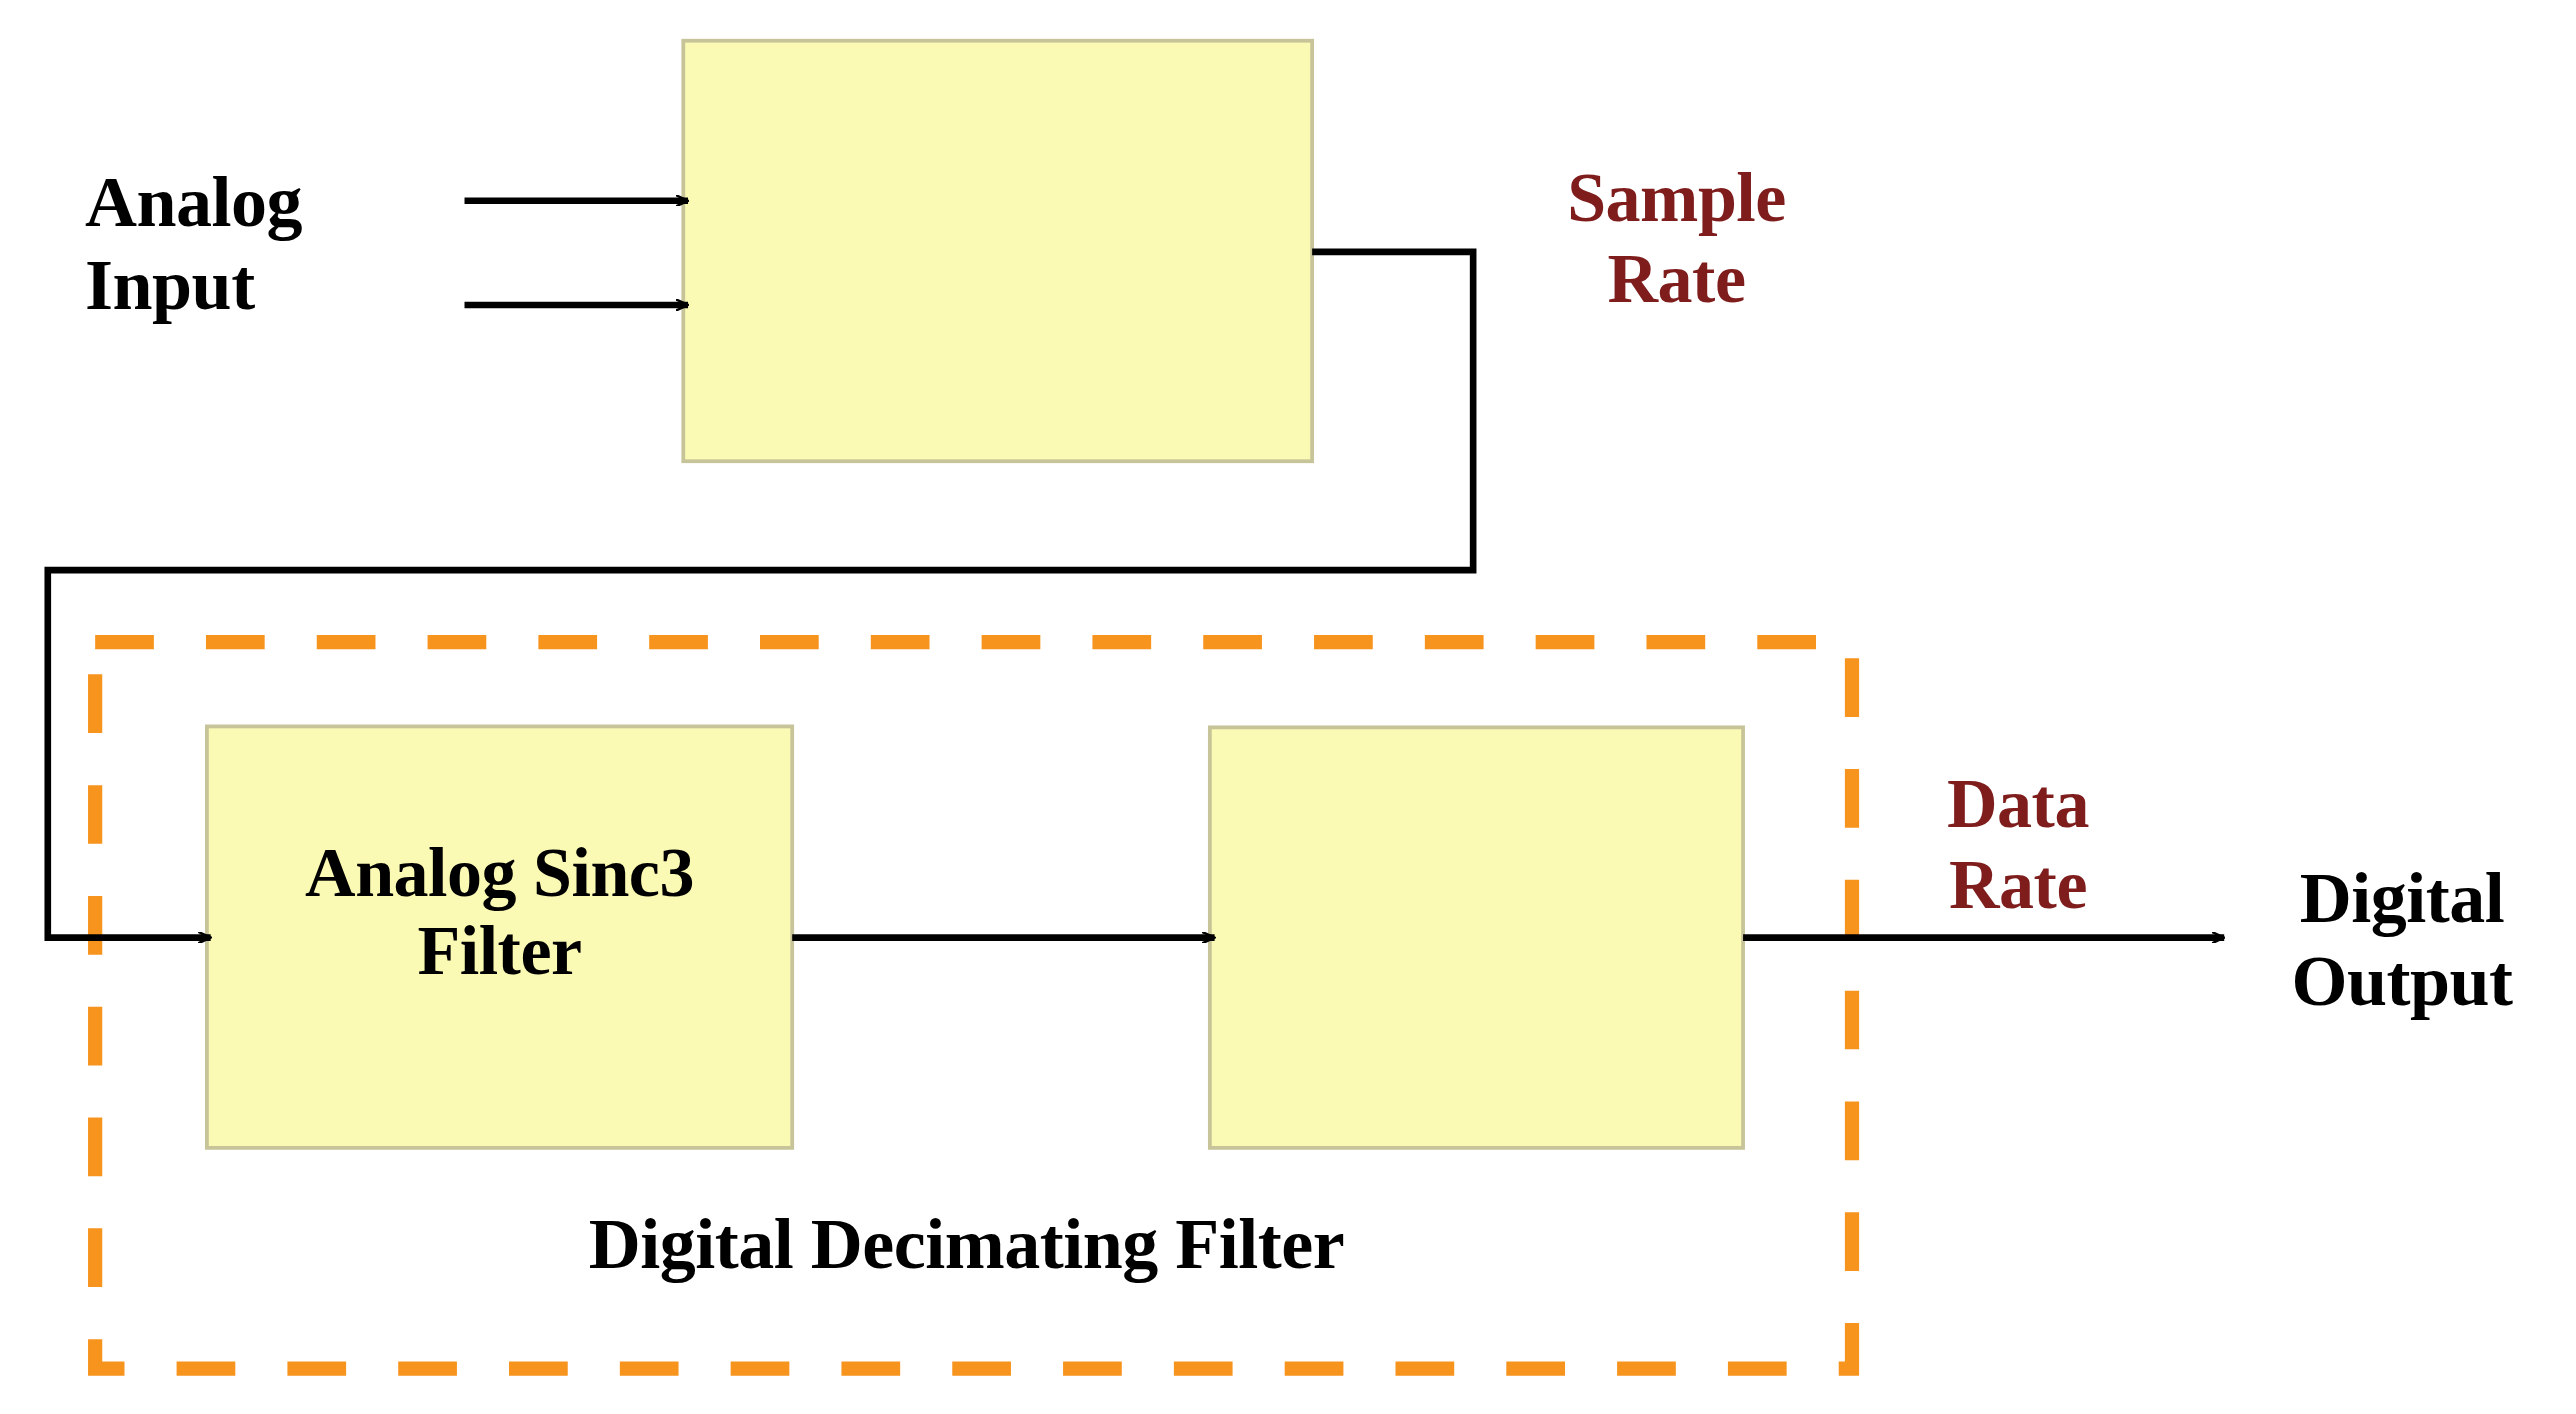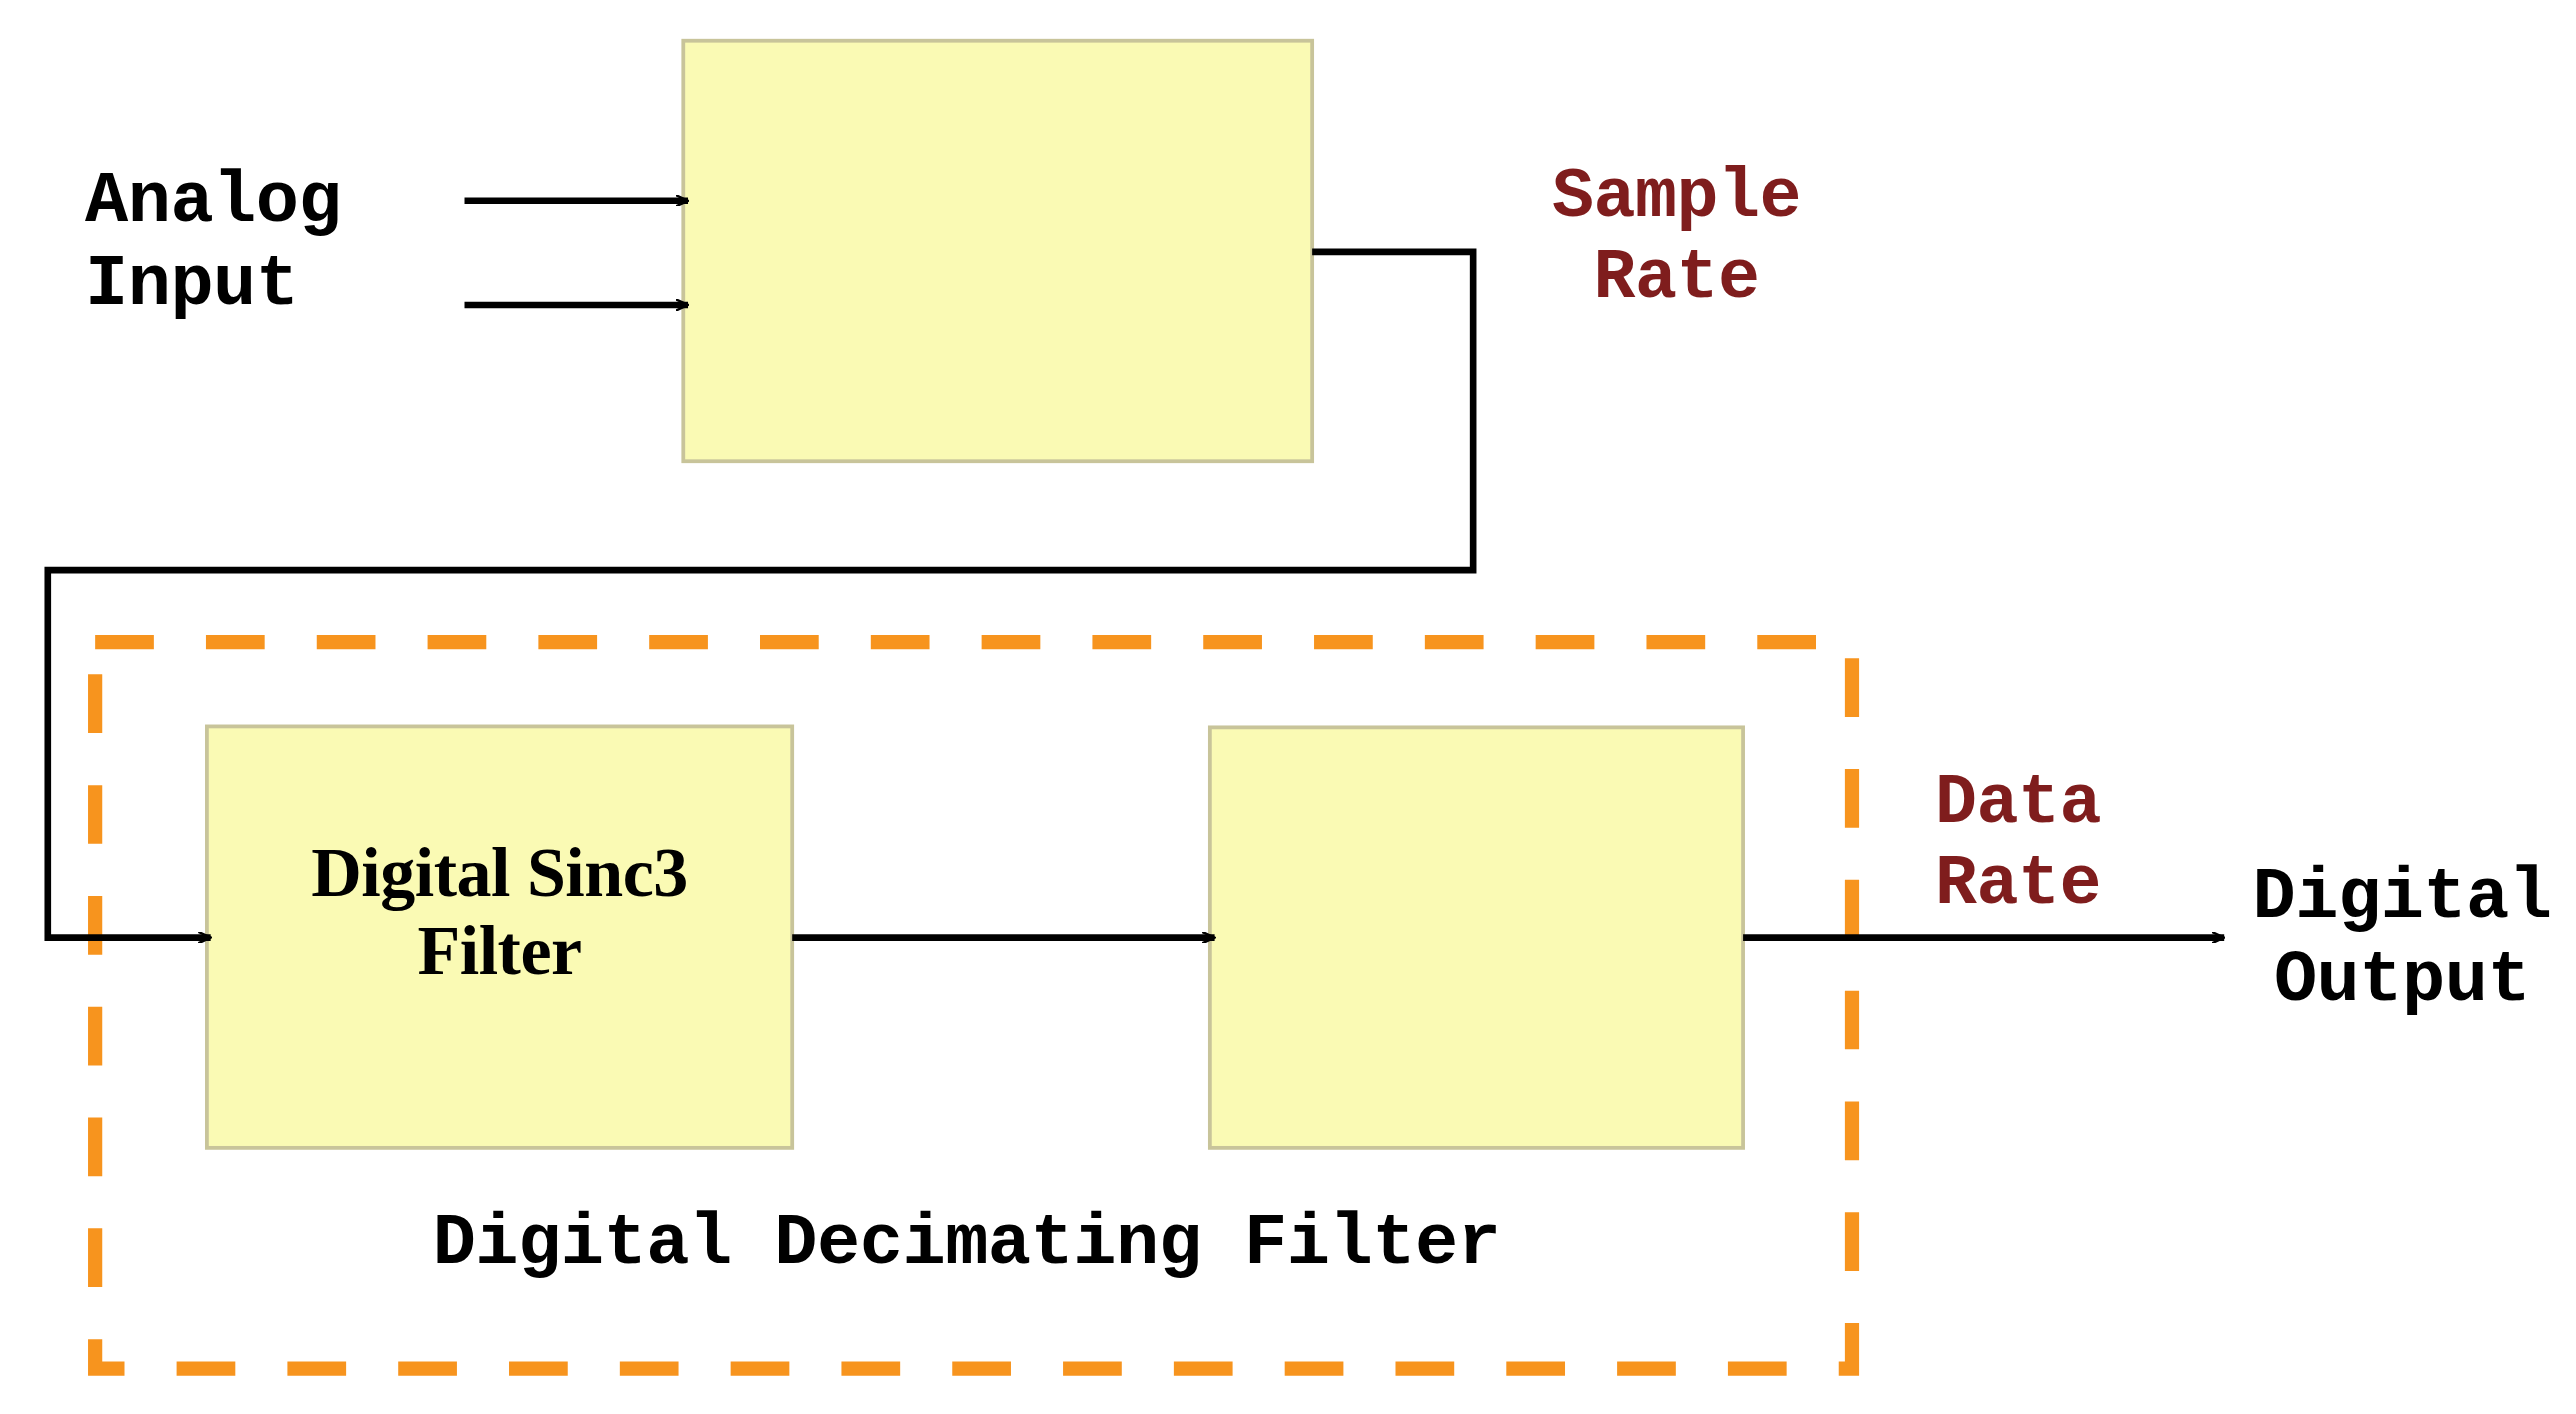--- a/index.html
+++ b/index.html
@@ -29,21 +29,21 @@
     font-weight: bold;
     color: #000000;
     line-height: 1.12;
     letter-spacing: -0.5px;
     white-space: pre-line;
     pointer-events: none;
   }
   .free-label {
     position: absolute;
     text-align: center;
-    font-family: Liberation Mono, monospace;
+    font-family: Liberation Serif, serif;
     font-weight: bold;
     line-height: 1.15;
     white-space: pre-line;
     letter-spacing: -0.5px;
   }
   .lbl-black { color: #000000; }
   .lbl-red   { color: #7f1d1d; margin-top: 8px; }
 
   
   #label-modulator {
@@ -106,21 +106,21 @@
     <line x1="490" y1="322" x2="726" y2="322" stroke="#000000" stroke-width="7" marker-end="url(#arrowOpen)"></line>
 
     <path d="M1385,266 L1555,266 L1555,602 L50,602 L50,990 L222,990" fill="none" stroke="#000000" stroke-width="7" stroke-linejoin="miter" marker-end="url(#arrowOpen)"></path>
 
     <line x1="836" y1="990" x2="1282" y2="990" stroke="#000000" stroke-width="7" marker-end="url(#arrowOpen)"></line>
 
     <line x1="1840" y1="990" x2="2348" y2="990" stroke="#000000" stroke-width="7" marker-end="url(#arrowOpen)"></line>
   </svg>
 
 
-  <div class="blk-label" id="label-sinc3">Digital Sinc3
+  <div class="blk-label" id="label-sinc3">Analog Sinc3
 Filter</div>
 
 
   <div class="free-label lbl-black" id="label-analog-input">Analog
 Input</div>
 
   <div class="free-label lbl-red" id="label-sample-rate">Sample
 Rate</div>
 
   <div class="free-label lbl-red" id="label-data-rate">Data

